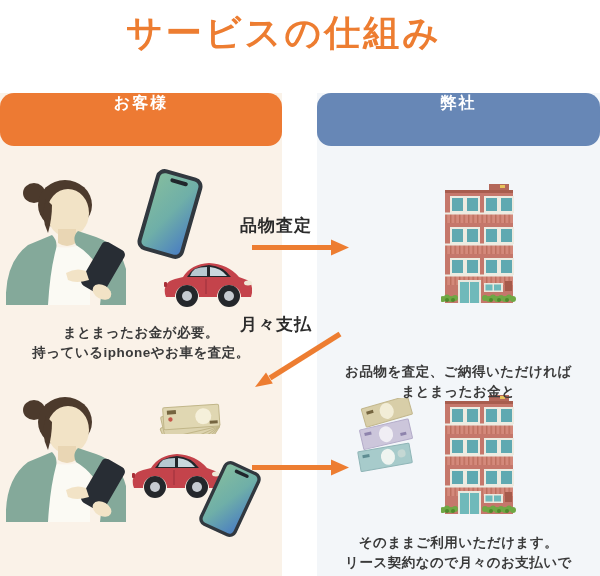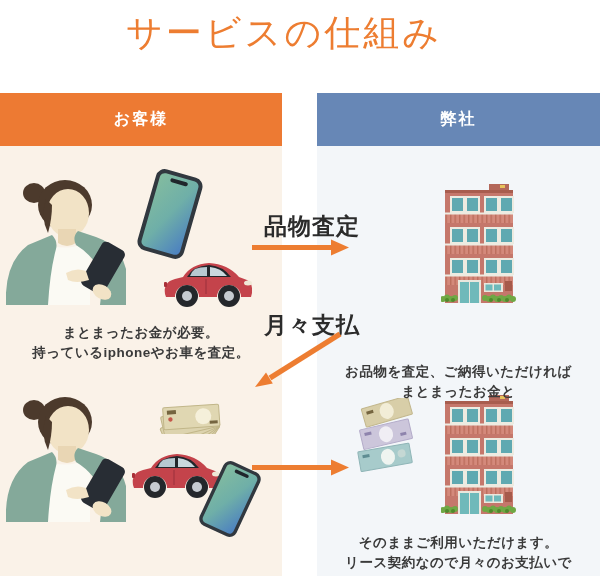--- a/index.html
+++ b/index.html
@@ -1,42 +1,42 @@
 <!DOCTYPE html>
 <html style="--accent-orange: #ED7D31; --arrow-orange: #ED7D31; --customer-header-bg: #ED7A33; --company-header-bg: #6787B6; --customer-panel-bg: #FAF2E8; --company-panel-bg: #F3F6F9; --header-text: #FFFFFF; --body-text: #3A3A3A; --flow-label-text: #2B2B2B;"><head>
 <meta charset="utf-8">
 <title>diagram</title>
 <style>
   html,body { margin:0; padding:0; background:#ffffff; }
   body { font-family:"Liberation Sans","DejaVu Sans",sans-serif; }
   .canvas { position:relative; width:600px; height:576px; background:#ffffff; overflow:hidden; }
 
   .title { position:absolute; top:11px; left:0; width:568px; text-align:center;
-           font-size:36px; line-height:44px; font-weight:400; letter-spacing:3px;
+           font-size:36px; line-height:44px; font-weight:700; letter-spacing:3px;
            color:var(--accent-orange,#ED7D31); }
 
   .panel { position:absolute; top:93px; height:483px; }
   .panel-customer { left:0; width:282px; background:var(--customer-panel-bg,#FAF2E8); }
   .panel-company  { left:317px; width:283px; background:var(--company-panel-bg,#F3F6F9); }
   .panel-header { position:absolute; top:0; left:0; width:100%; height:53px;
-                  display:flex; align-items:center; justify-content:center;
-                  color:var(--header-text,#FFFFFF); font-size:16px; font-weight:bold; letter-spacing:2px; }
+                  display:flex; align-items:flex-start; justify-content:center;
+                  color:var(--header-text,#FFFFFF); font-size:16px; font-weight:bold; letter-spacing:2px;border-radius:14px; }
   .panel-customer .panel-header { background:var(--customer-header-bg,#ED7A33); }
   .panel-company  .panel-header { background:var(--company-header-bg,#6787B6); }
 
   .caption { position:absolute; z-index:3; text-align:center;
              font-size:13.5px; line-height:20px; font-weight:bold;
              color:var(--body-text,#3A3A3A); letter-spacing:0.5px; }
   .cap-cust-top    { left:0;     top:323px; width:282px;text-align:center; }
   .cap-comp-top    { left:317px; top:322px; width:283px;margin-top:40px; }
   .cap-cust-bottom { left:0;     top:533px; width:282px; }
   .cap-comp-bottom { left:317px; top:533px; width:283px; }
 
-  .flow-label { position:absolute; left:240px; width:120px; z-index:5; text-align:right;
-                font-size:23px; line-height:24px; font-weight:800;
+  .flow-label { position:absolute; left:240px; width:120px; z-index:5; text-align:left;
+                font-size:17px; line-height:24px; font-weight:800;
                 color:var(--flow-label-text,#2B2B2B); letter-spacing:1px; }
   .flow1-label { top:214px; }
   .flow2-label { top:313px; }
   .flow3-label { top:438px; }
   .flow-arrow { position:absolute; z-index:5; }
   .flow1-arrow { left:252px; top:239px; }
   .flow2-arrow { left:249px; top:329px; }
   .flow3-arrow { left:252px; top:459px; }
 
   .illus { position:absolute; z-index:2; }

